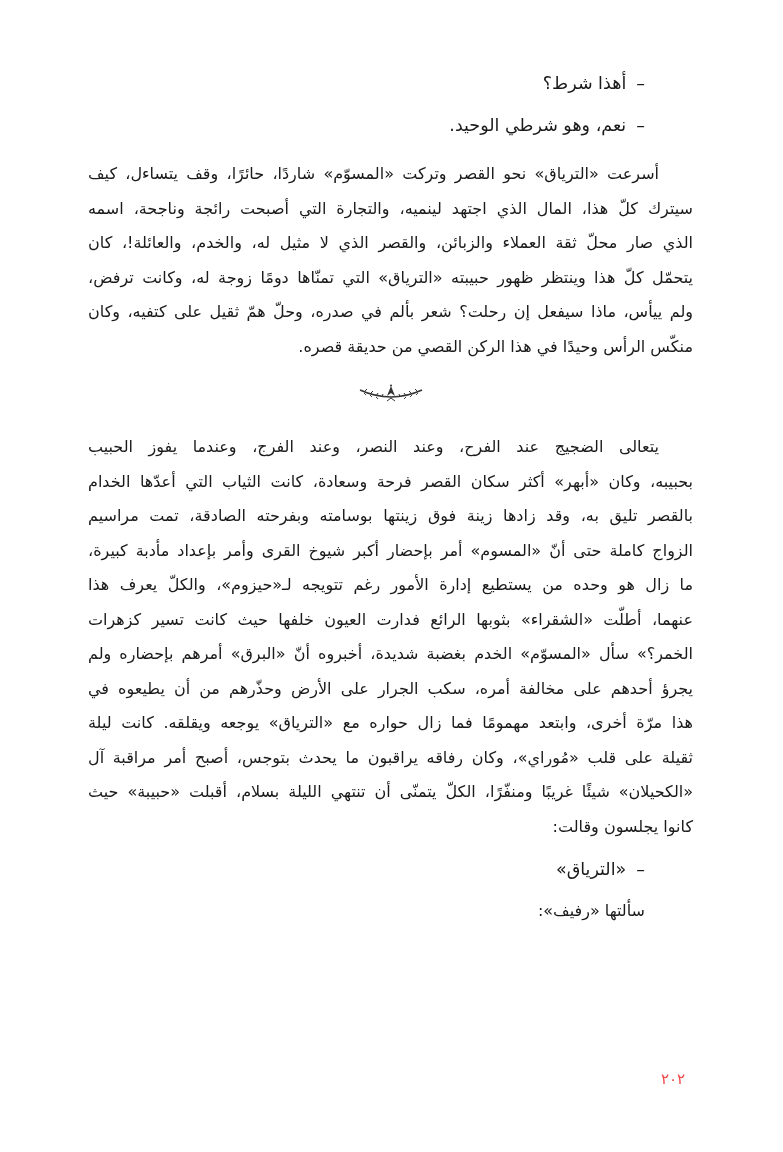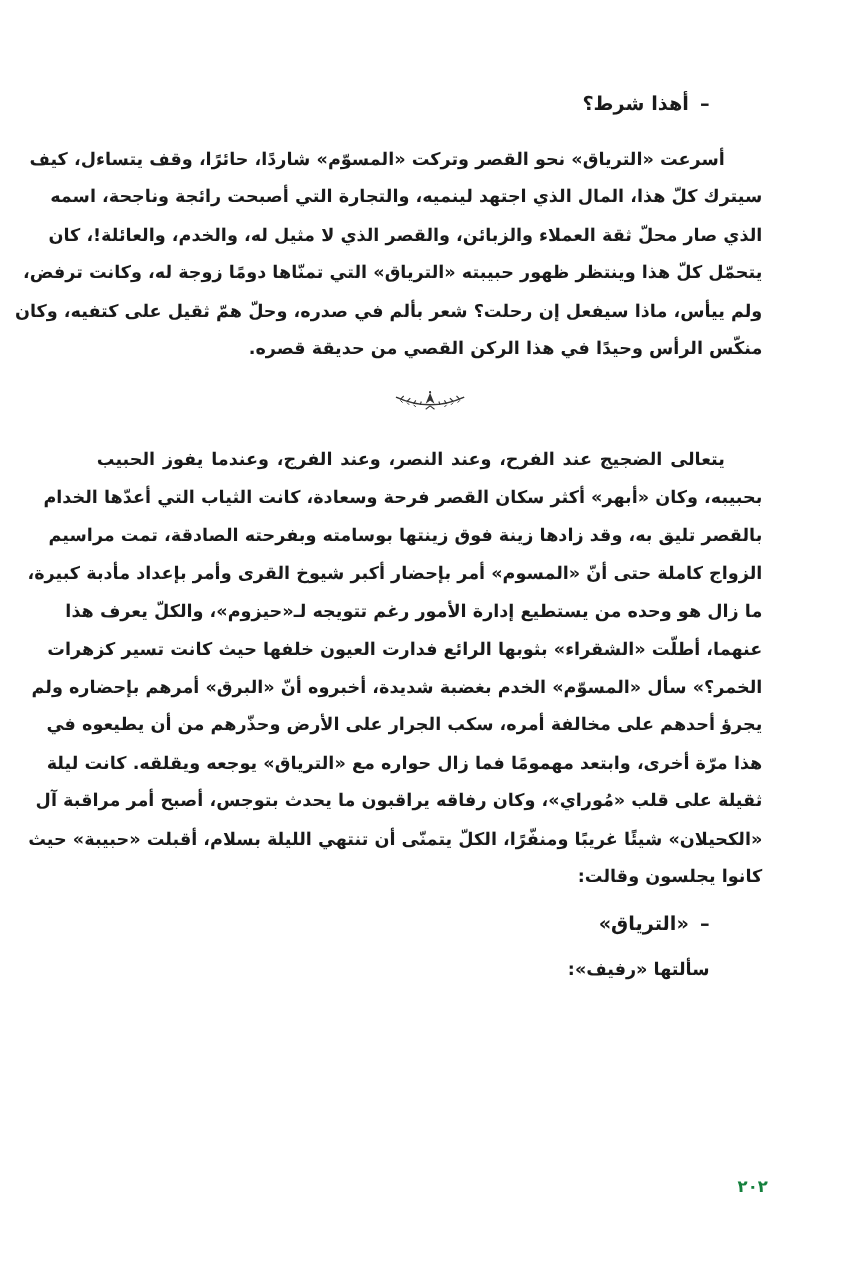--- a/index.html
+++ b/index.html
@@ -11,24 +11,23 @@
       width: 783px;
       height: 1152px;
       position: relative;
       overflow: hidden;
       font-family: "DejaVu Sans", sans-serif;
       color: #1a1a1a;
     }
     .page {
       position: absolute;
       left: 88px;
-      top: 78px;
+      top: 66px;
       width: 605px;
       direction: rtl;
-      font-weight: bold;
     }
     .line {
       font-size: 16px;
       line-height: 34.5px;
       height: 34.5px;
       white-space: nowrap;
       text-align: justify;
       text-align-last: justify;
     }
     .line.last {
@@ -54,38 +53,41 @@
       align-items: center;
       justify-content: center;
     }
     .ornament svg { display: block; }
     .after-ornament { height: 8px; }
     .page-number {
       position: absolute;
       left: 648px;
       top: 1070px;
       width: 50px;
-      text-align: right;
+      text-align: center;
       font-size: 15px;
-      font-weight: bold;
+      font-weight: normal;
       letter-spacing: 3px;
-      color: #15803d;
+      color: #ef4444;
     }
     .post {
       padding-right: 48px;
     }
   </style>
 </head>
 <body>
 
 <div class="page">
 
   <div>
     <div class="dialog">
       <span class="dash">–</span><span>أهذا شرط؟</span>
+    </div>
+    <div class="dialog">
+      <span class="dash">–</span><span>نعم، وهو شرطي الوحيد.</span>
     </div>
   </div>
 
   <div class="para-gap"></div>
 
   <div>
     <div class="line indent">أسرعت «الترياق» نحو القصر وتركت «المسوّم» شاردًا، حائرًا، وقف يتساءل، كيف</div>
     <div class="line">سيترك كلّ هذا، المال الذي اجتهد لينميه، والتجارة التي أصبحت رائجة وناجحة، اسمه</div>
     <div class="line">الذي صار محلّ ثقة العملاء والزبائن، والقصر الذي لا مثيل له، والخدم، والعائلة!، كان</div>
     <div class="line">يتحمّل كلّ هذا وينتظر ظهور حبيبته «الترياق» التي تمنّاها دومًا زوجة له، وكانت ترفض،</div>

